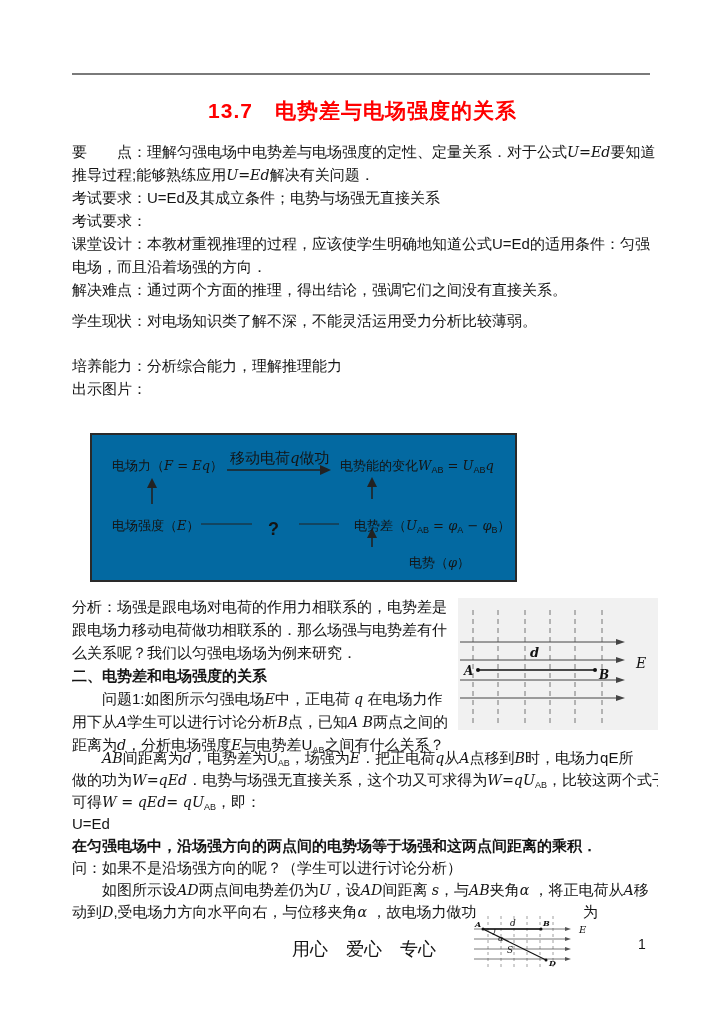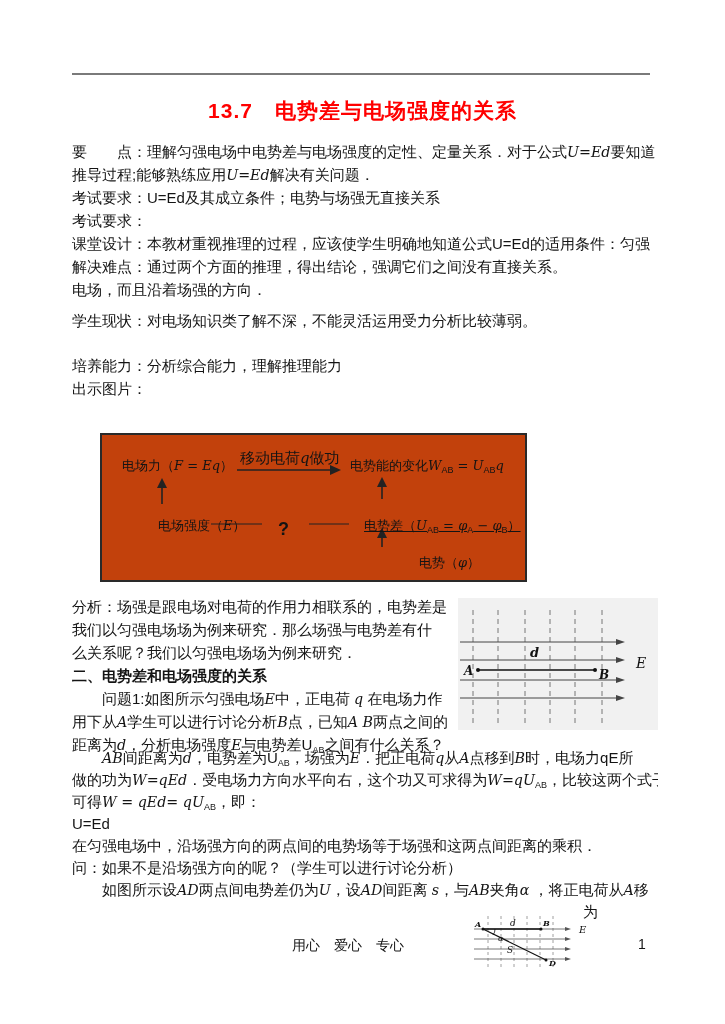--- a/index.html
+++ b/index.html
@@ -12,50 +12,50 @@
     position:absolute;left:0;top:97px;width:725px;margin:0;text-align:center;
     font-size:21px;font-weight:bold;color:#ff0000;letter-spacing:1px;
   }
   .tblock{position:absolute;}
   .tl{height:23px;line-height:23px;font-size:15px;white-space:nowrap;}
   #bottom .tl{height:22px;line-height:22px;}
   .tl i{font-style:italic;font-family:"DejaVu Serif","Liberation Serif",serif;font-size:0.95em;}
   .tl sub,.dlabel sub{font-size:9px;line-height:0;vertical-align:-3px;}
   .dlabel i{font-style:italic;font-family:"DejaVu Serif","Liberation Serif",serif;}
   #diagram-box{
-    position:absolute;left:100px;top:433px;width:427px;height:149px;
-    border:2px solid #2a2a2a;box-sizing:border-box;background:#c2410c;
+    position:absolute;left:90px;top:433px;width:427px;height:149px;
+    border:2px solid #2a2a2a;box-sizing:border-box;background:#0369a1;
   }
   .dlabel{position:absolute;font-size:13px;white-space:nowrap;}
   .qmark{font-size:18px;font-weight:bold;}
   #diagram-arrows{position:absolute;left:0;top:0;}
   #figure1{position:absolute;left:458px;top:598px;}
   #figure2{position:absolute;left:473px;top:913px;}
   #wei{position:absolute;left:583px;top:901px;font-size:15px;line-height:22px;}
-  #footer-text{position:absolute;left:292px;top:937px;font-size:14px;white-space:nowrap;}
+  #footer-text{position:absolute;left:292px;top:937px;font-size:18px;white-space:nowrap;}
   #page-number{position:absolute;left:638px;top:936px;font-size:14px;}
   svg text{font-family:"DejaVu Serif","Liberation Serif",serif;}
 </style>
 </head>
 <body>
 
 <div id="page">
 
   <div class="hr"></div>
 
   <h1 class="title">13.7　电势差与电场强度的关系</h1>
 
   <div class="tblock" id="intro" style="left:72px;top:140px;width:584px;">
       <div class="tl"><span>要　　点：理解匀强电场中电势差与电场强度的定性、定量关系．对于公式</span><i>U=Ed</i><span>要知道</span></div>
       <div class="tl"><span>推导过程;能够熟练应用</span><i>U=Ed</i><span>解决有关问题．</span></div>
       <div class="tl">考试要求：U=Ed及其成立条件；电势与场强无直接关系</div>
       <div class="tl">考试要求：</div>
       <div class="tl">课堂设计：本教材重视推理的过程，应该使学生明确地知道公式U=Ed的适用条件：匀强</div>
+      <div class="tl">电场，而且沿着场强的方向．</div>
       <div class="tl">解决难点：通过两个方面的推理，得出结论，强调它们之间没有直接关系。</div>
-      <div class="tl">电场，而且沿着场强的方向．</div>
       <div class="tl" style="height: 8px;">&nbsp;</div>
       <div class="tl">学生现状：对电场知识类了解不深，不能灵活运用受力分析比较薄弱。</div>
       <div class="tl" style="height: 22px;">&nbsp;</div>
       <div class="tl">培养能力：分析综合能力，理解推理能力</div>
       <div class="tl">出示图片：</div>
     </div>
 
   <div id="diagram-box">
     <svg id="diagram-arrows" width="423" height="145" viewBox="0 0 423 145">
 
@@ -70,29 +70,29 @@
 
       <line x1="109" y1="89" x2="160" y2="89" stroke="#222" stroke-width="1.2"></line>
       <line x1="207" y1="89" x2="247" y2="89" stroke="#222" stroke-width="1.2"></line>
 
       <line x1="280" y1="112" x2="280" y2="101" stroke="#222" stroke-width="1.6"></line>
       <polygon points="275,103 280,93 285,103" fill="#222"></polygon>
     </svg>
     <div class="dlabel" style="left:20px;top:22px;"><span>电场力（</span><i>F = Eq</i><span>）</span></div>
     <div class="dlabel" style="left:138px;top:14px;font-size:15px;"><span>移动电荷</span><i>q</i><span>做功</span></div>
     <div class="dlabel" style="left:248px;top:22px;"><span>电势能的变化</span><i>W</i><sub>AB</sub><i> = U</i><sub>AB</sub><i>q</i></div>
-    <div class="dlabel" style="left:20px;top:82px;margin-left:36px;"><span>电场强度（</span><i>E</i><span>）</span></div>
+    <div class="dlabel" style="left:20px;top:82px;"><span>电场强度（</span><i>E</i><span>）</span></div>
     <div class="dlabel qmark" style="left:176px;top:84px;">?</div>
-    <div class="dlabel" style="left:262px;top:82px;text-decoration:underline;"><span>电势差（</span><i>U</i><sub>AB</sub><i> = φ</i><sub>A</sub><i> − φ</i><sub>B</sub><span>）</span></div>
+    <div class="dlabel" style="left:262px;top:82px;"><span>电势差（</span><i>U</i><sub>AB</sub><i> = φ</i><sub>A</sub><i> − φ</i><sub>B</sub><span>）</span></div>
     <div class="dlabel" style="left:273px;top:119px;margin-left:44px;"><span>电势（</span><i>φ</i><span>）</span></div>
   </div>
 
   <div class="tblock" id="mid" style="left:72px;top:595px;width:392px;">
       <div class="tl">分析：场强是跟电场对电荷的作用力相联系的，电势差是</div>
-      <div class="tl">我们以匀强电场场为例来研究．那么场强与电势差有什</div>
+      <div class="tl">跟电场力移动电荷做功相联系的．那么场强与电势差有什</div>
       <div class="tl">么关系呢？我们以匀强电场场为例来研究．</div>
       <div class="tl" style="font-weight: bold;">二、电势差和电场强度的关系</div>
       <div class="tl"><span>　　问题1:如图所示匀强电场</span><i>E</i><span>中，正电荷 </span><i>q</i><span> 在电场力作</span></div>
       <div class="tl"><span>用下从</span><i>A</i><span>学生可以进行讨论分析</span><i>B</i><span>点，已知</span><i>A B</i><span>两点之间的</span></div>
       <div class="tl"><span>距离为</span><i>d</i><span>，分析电场强度</span><i>E</i><span>与电势差U</span><sub>AB</sub><span>之间有什么关系？</span></div>
     </div>
 
   <svg id="figure1" width="204" height="132" viewBox="0 0 204 132">
     <rect x="0" y="0" width="204" height="132" fill="#f1f1f1"></rect>
     <g stroke="#777" stroke-width="1" stroke-dasharray="5,4">
@@ -119,26 +119,27 @@
     <circle cx="20" cy="72" r="2" fill="#111"></circle>
     <circle cx="137" cy="72" r="2" fill="#111"></circle>
     <text x="6" y="77" font-size="12" font-style="italic" font-weight="bold" fill="#111">A</text>
     <text x="141" y="81" font-size="12" font-style="italic" font-weight="bold" fill="#111">B</text>
     <text x="72" y="59" font-size="13" font-style="italic" font-weight="bold" fill="#111">d</text>
     <text x="178" y="70" font-size="14" font-style="italic" fill="#111">E</text>
   </svg>
 
   <div class="tblock" id="bottom" style="left:72px;top:747px;width:600px;">
       <div class="tl"><span>　　</span><i>AB</i><span>间距离为</span><i>d</i><span>，电势差为U</span><sub>AB</sub><span>，场强为</span><i>E</i><span>．把正电荷</span><i>q</i><span>从</span><i>A</i><span>点移到</span><i>B</i><span>时，电场力qE所</span></div>
-      <div class="tl"><span>做的功为</span><i>W=qEd</i><span>．受电场力方向水平向右，这个功又可求得为</span><i>W=qU</i><sub>AB</sub><span>，比较这两个式子，</span></div>
+      <div class="tl"><span>做的功为</span><i>W=qEd</i><span>．电势与场强无直接关系，这个功又可求得为</span><i>W=qU</i><sub>AB</sub><span>，比较这两个式子，</span></div>
       <div class="tl"><span>可得</span><i>W = qEd= qU</i><sub>AB</sub><span>，即：</span></div>
       <div class="tl">U=Ed</div>
-      <div class="tl" style="font-weight: normal;">在匀强电场中，沿场强方向的两点间的电势场等于场强和这两点间距离的乘积．</div>
+      <div class="tl" style="font-weight: bold;">在匀强电场中，沿场强方向的两点间的电势场等于场强和这两点间距离的乘积．</div>
       <div class="tl">问：如果不是沿场强方向的呢？（学生可以进行讨论分析）</div>
       <div class="tl"><span>　　如图所示设</span><i>AD</i><span>两点间电势差仍为</span><i>U</i><span>，设</span><i>AD</i><span>间距离 </span><i>s</i><span>，与</span><i>AB</i><span>夹角</span><i>α</i><span> ，将正电荷从</span><i>A</i><span>移</span></div>
+      <div class="tl"><span>动到</span><i>D</i><span>,受电场力方向水平向右，与位移夹角</span><i>α</i><span> ，故电场力做功</span></div>
     </div>
 
   <span id="wei">为</span>
 
   <svg id="figure2" width="130" height="62" viewBox="0 0 130 62">
     <g stroke="#888" stroke-width="0.8" stroke-dasharray="3,3">
       <line x1="15" y1="3" x2="15" y2="57"></line>
         <line x1="28" y1="3" x2="28" y2="57"></line>
       <line x1="41" y1="3" x2="41" y2="57"></line>
         <line x1="54" y1="3" x2="54" y2="57"></line>

